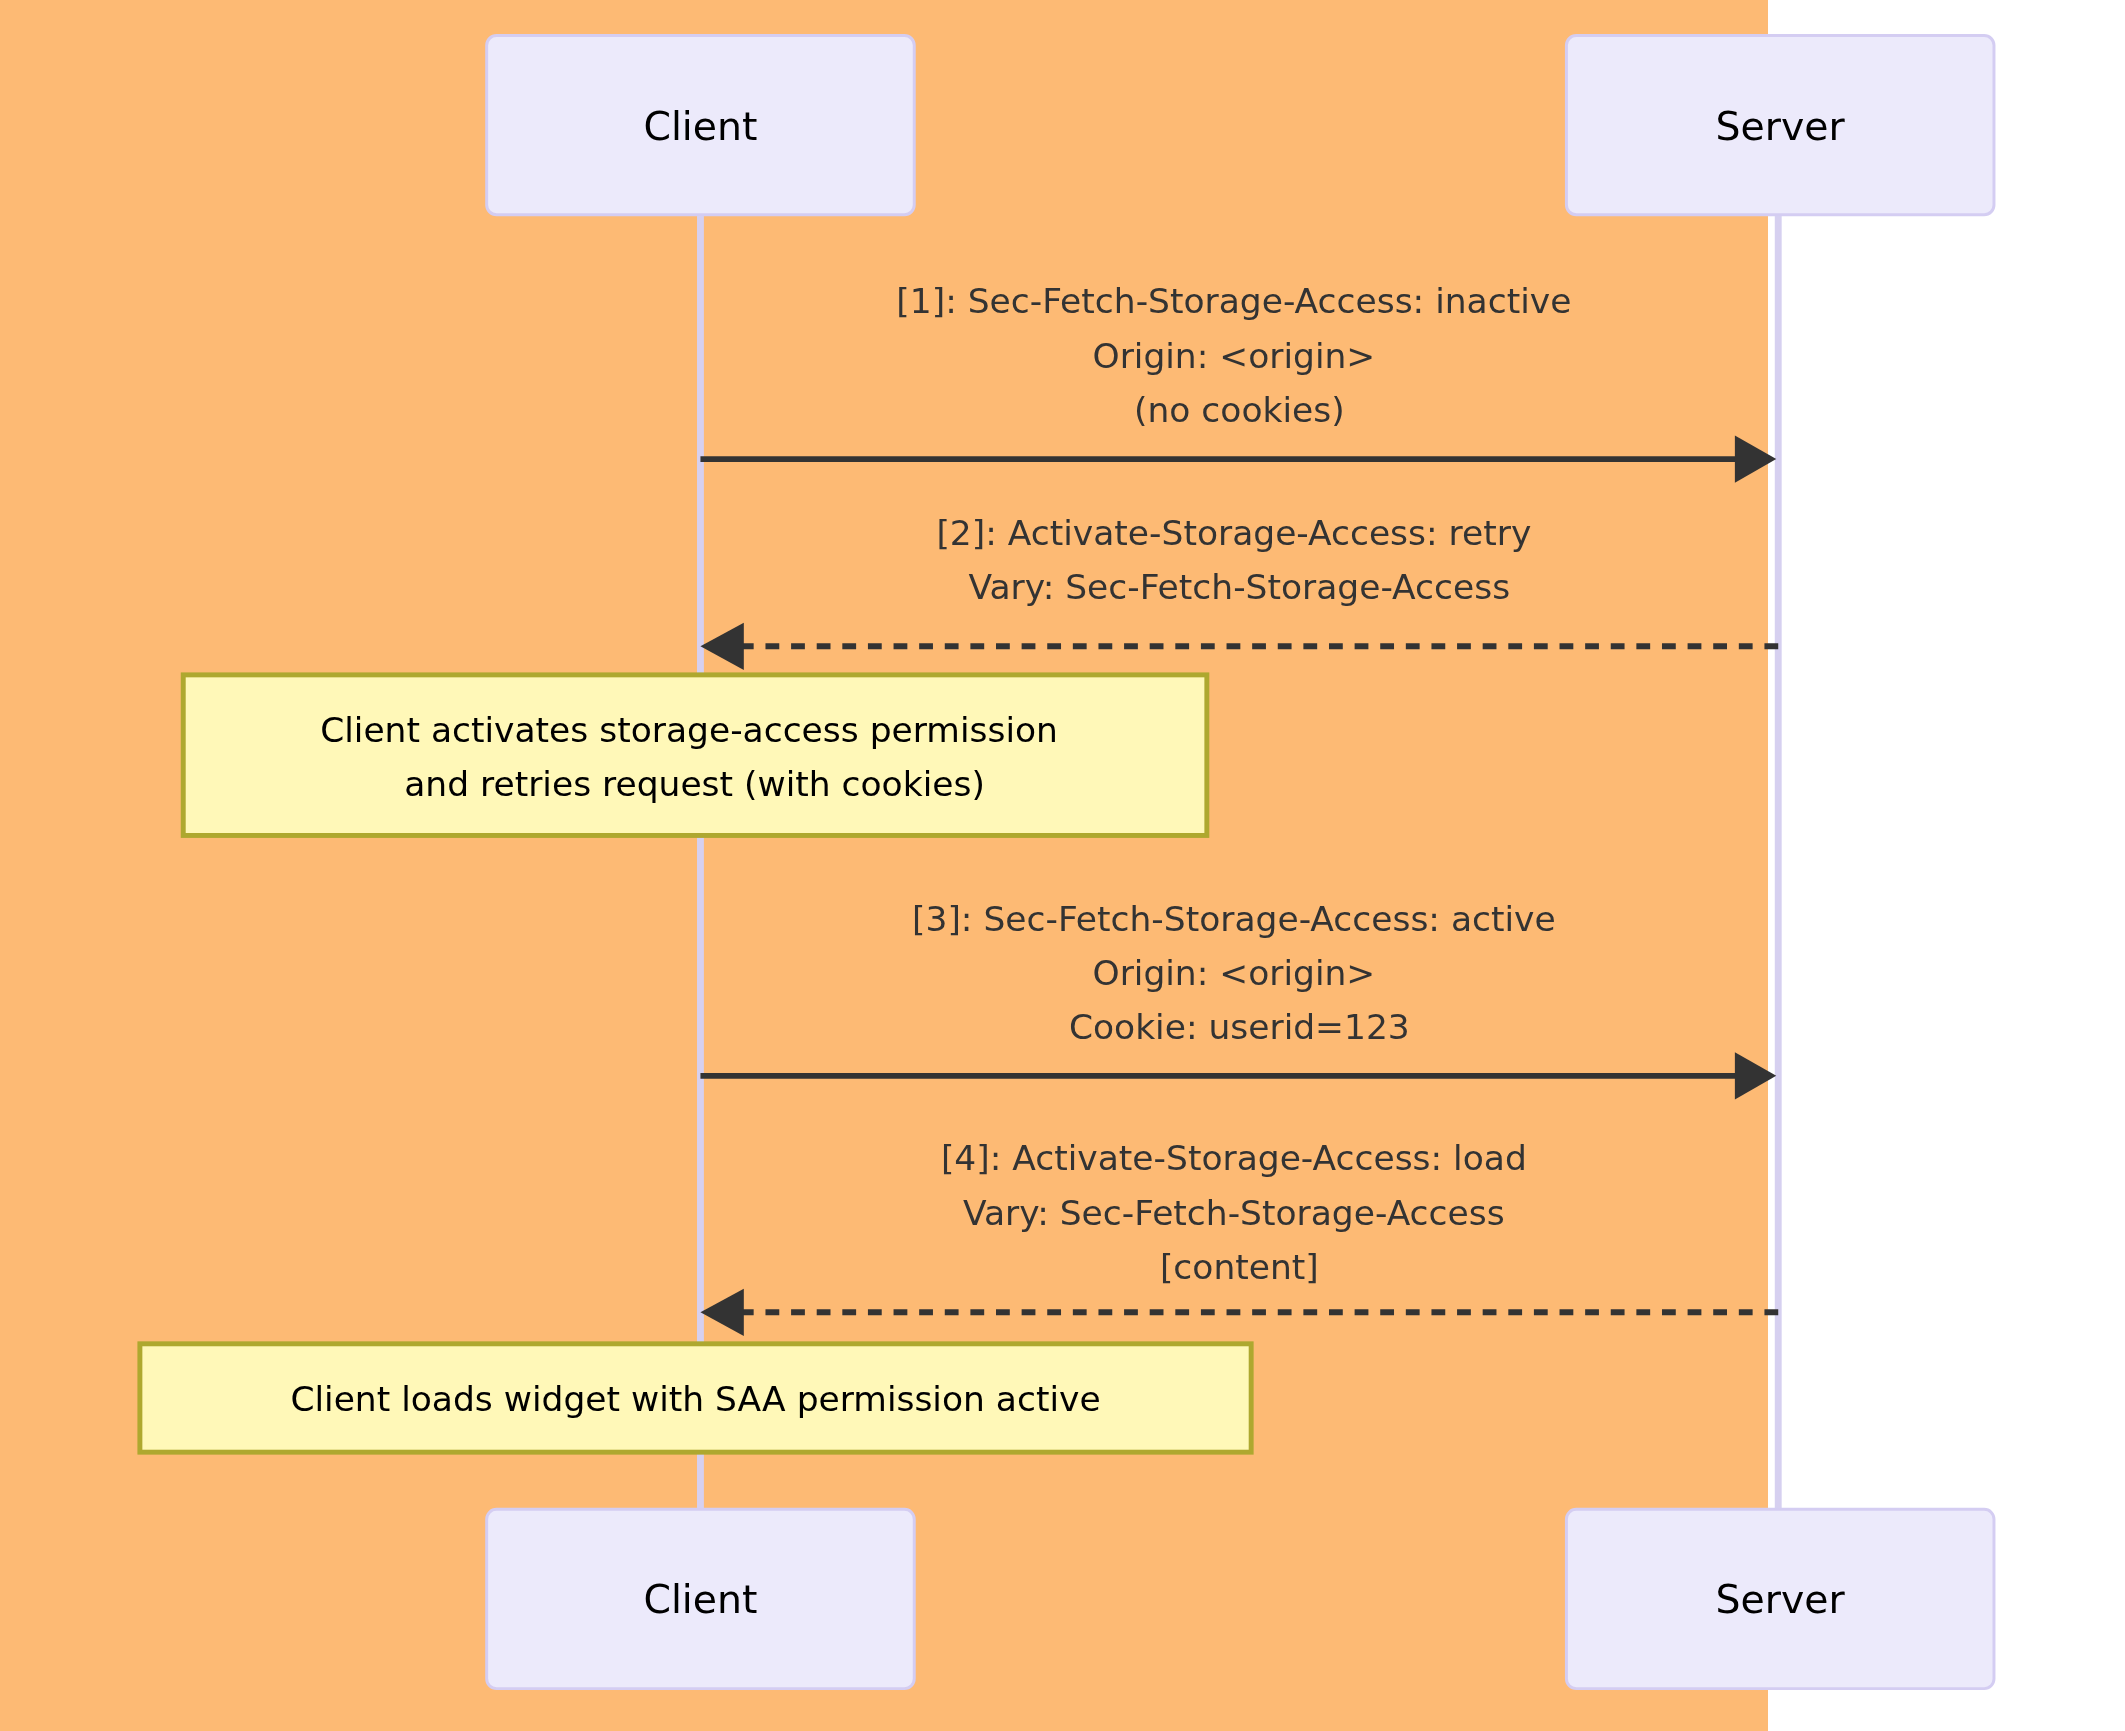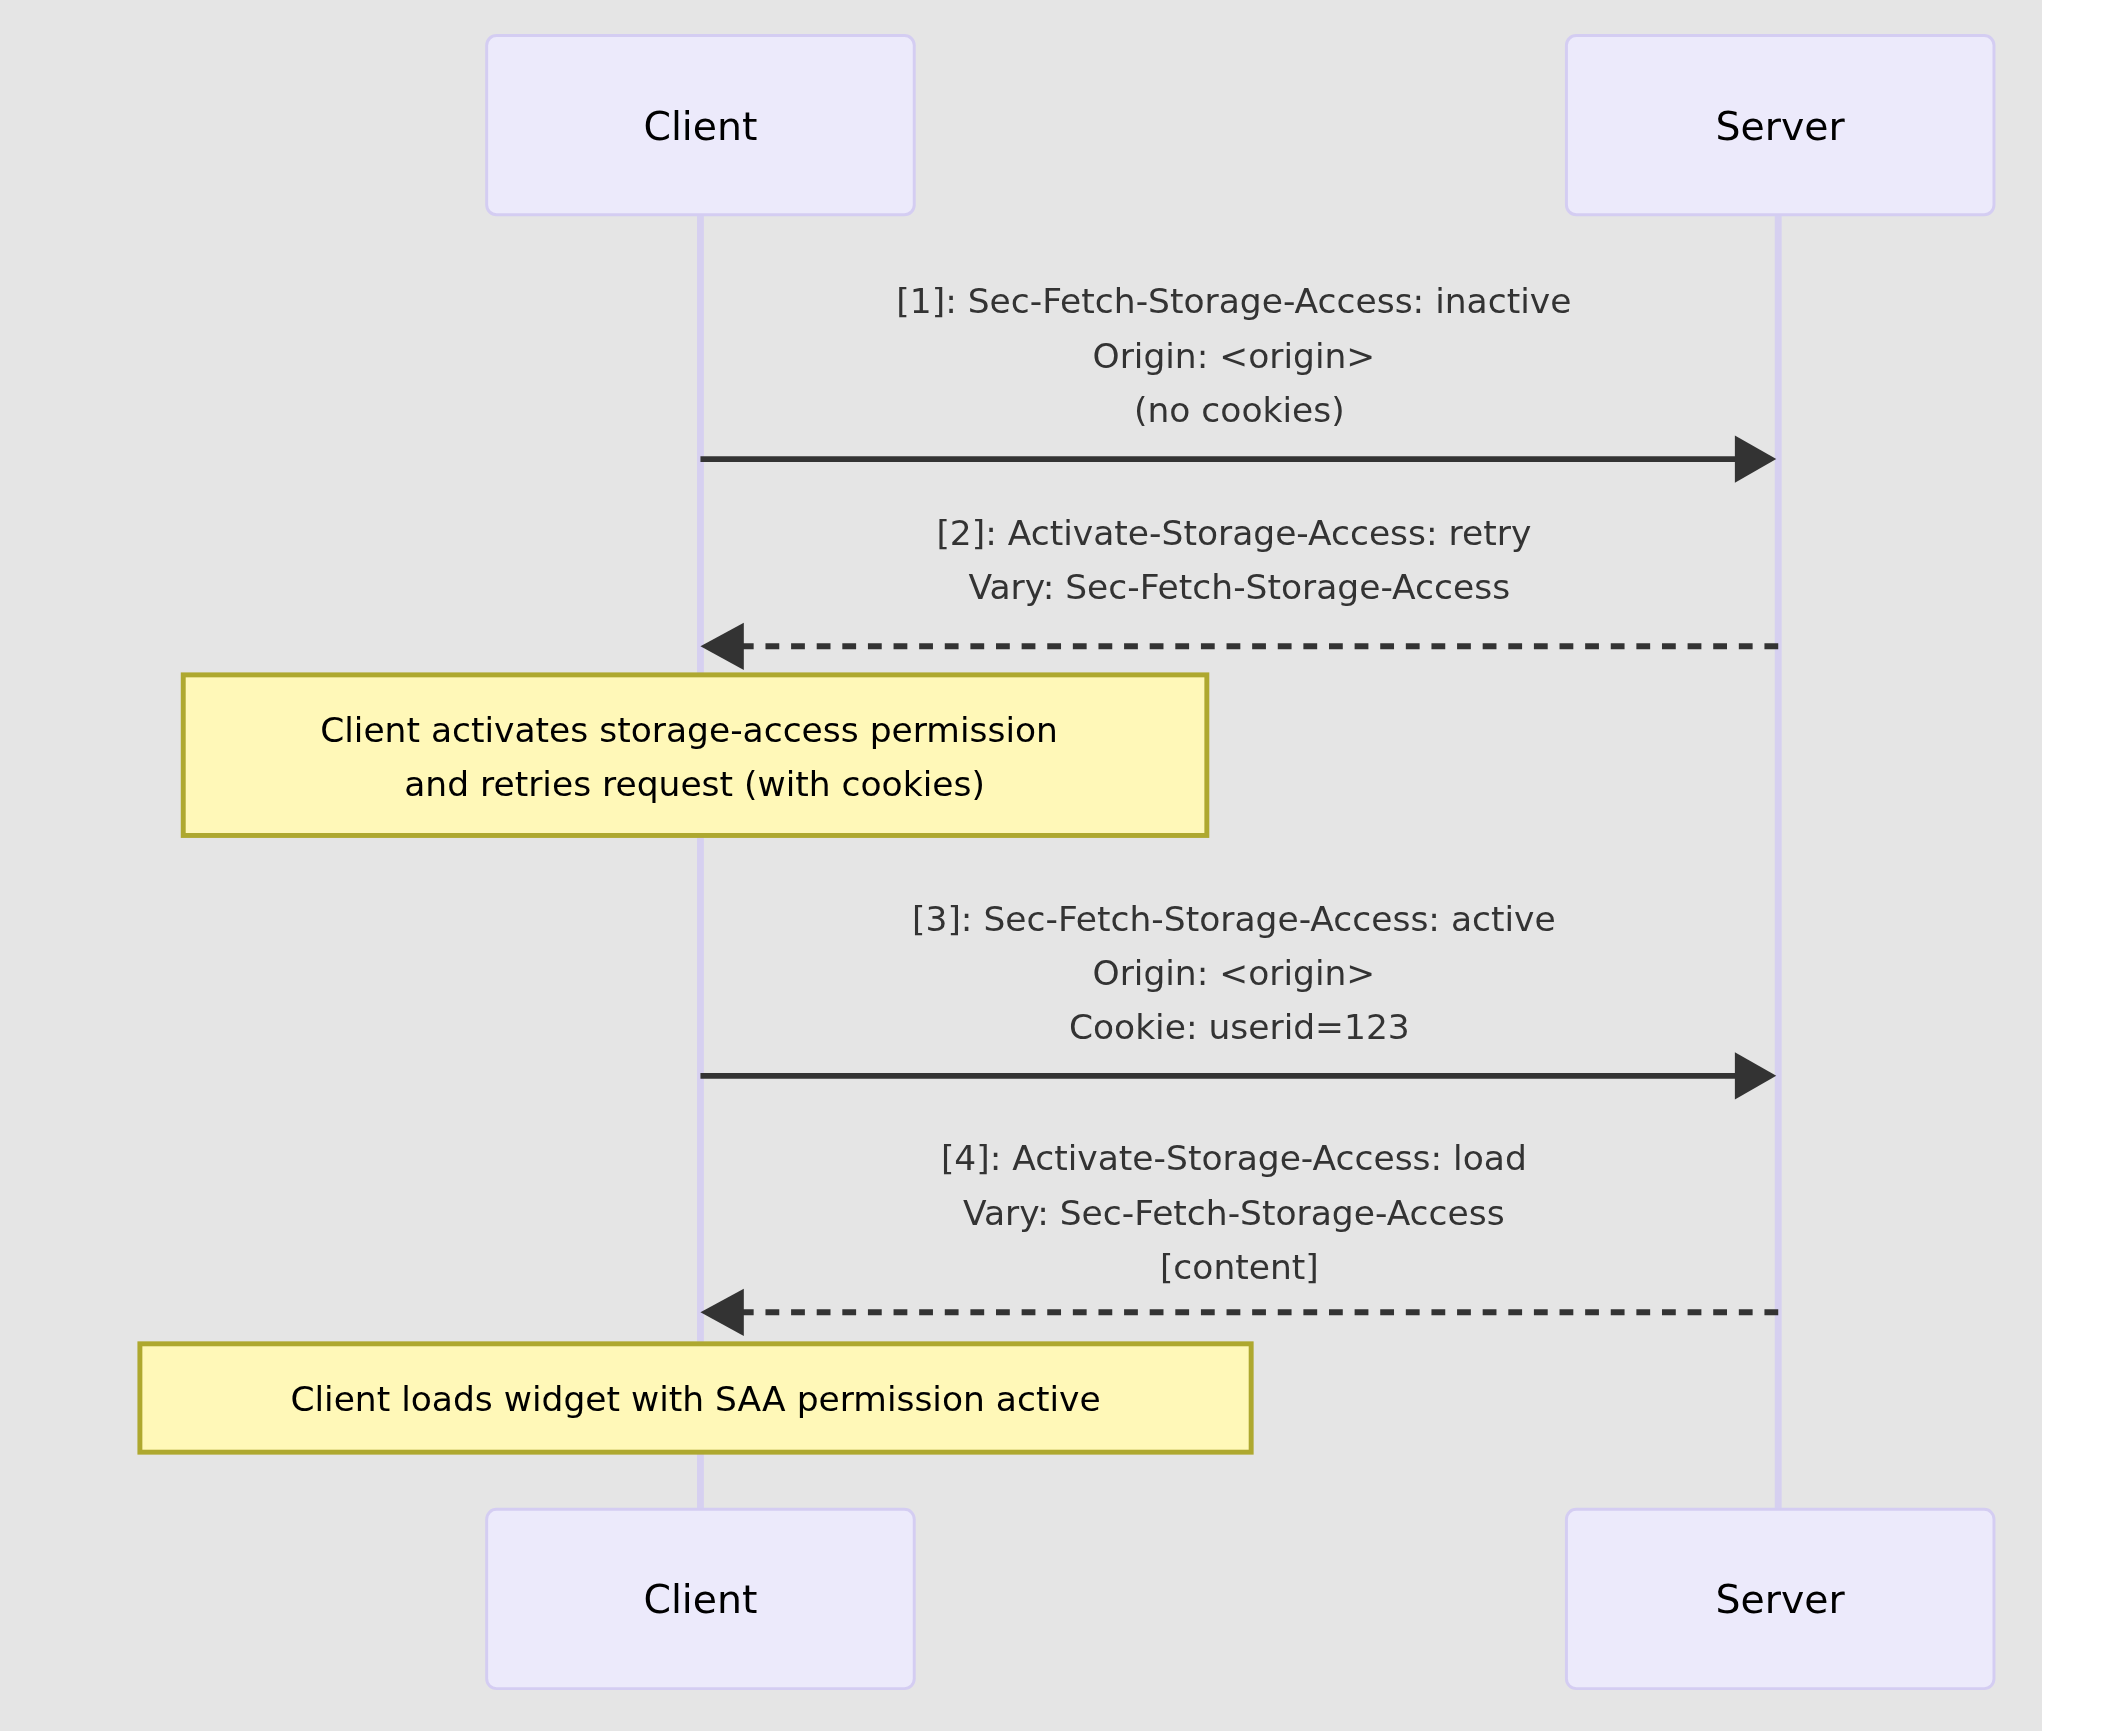--- a/index.html
+++ b/index.html
@@ -8,23 +8,23 @@
     background: #ffffff;
   }
   body {
     width: 2126px;
     height: 1732px;
     font-family: "DejaVu Sans", "Liberation Sans", sans-serif;
     overflow: hidden;
   }
   #diagram-root {
     position: relative;
-    width: 2042px;
+    width: 1768px;
     height: 1732px;
-    background: #e5e5e5;
+    background: #fdba74;
   }
   svg#seq-svg {
     position: absolute;
     top: 0;
     left: 0;
     width: 2126px;
     height: 1732px;
     display: block;
   }
   .actor-box-rect {

